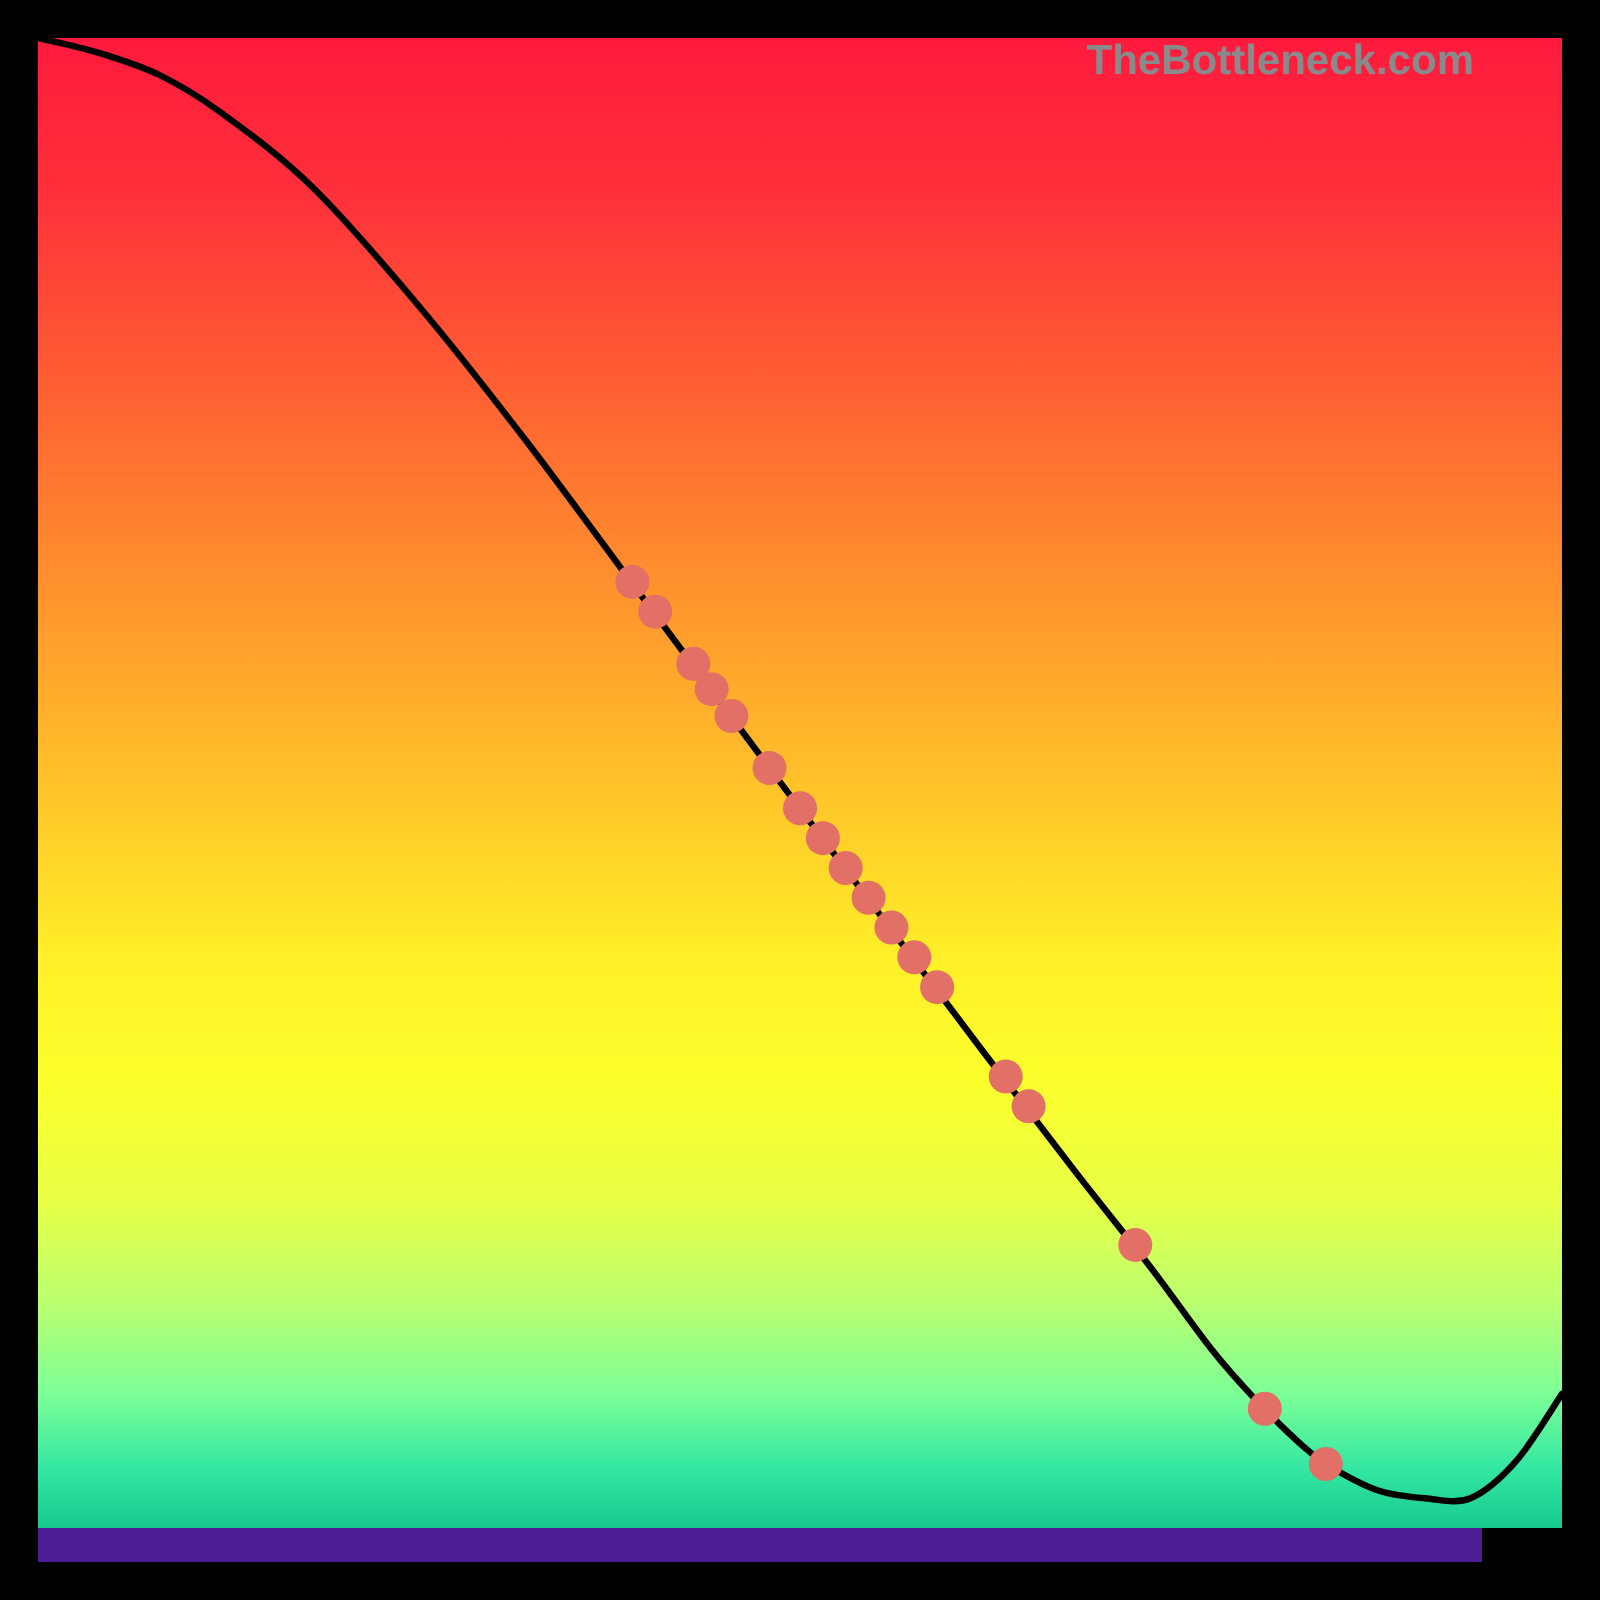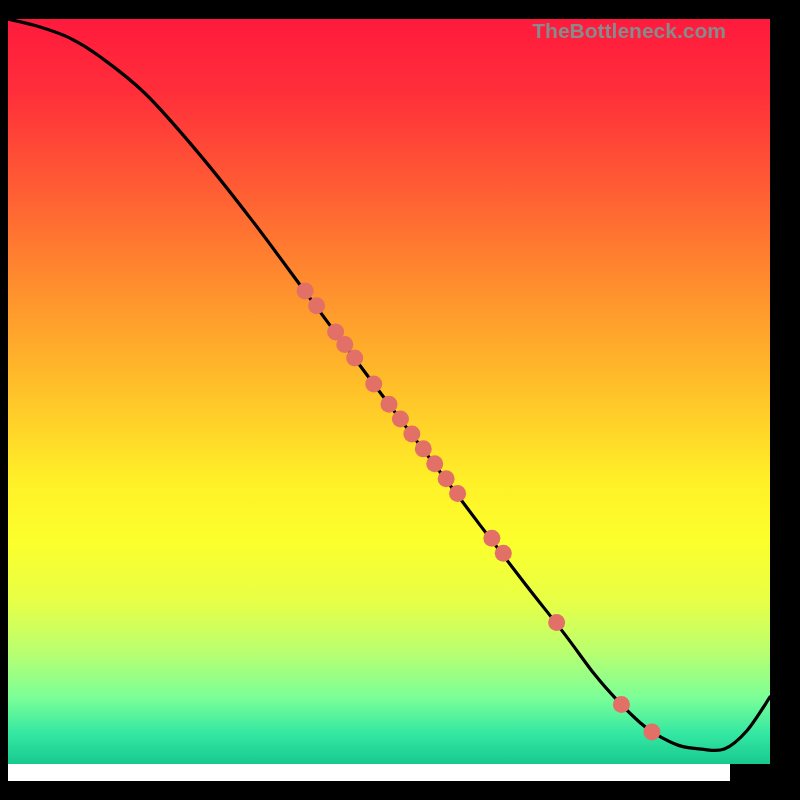--- a/index.html
+++ b/index.html
@@ -5,25 +5,25 @@
   html, body {
     margin: 0;
     padding: 0;
     width: 800px;
     height: 800px;
     background: #000;
     overflow: hidden;
   }
   .frame {
     position: absolute;
-    left: 8px;
+    left: 19px;
     top: 19px;
     width: 722px;
     height: 762px;
-    background: #ffffff;
+    background: #4c1d95;
   }
   .plot {
     position: absolute;
     left: 0; top: 0;
     width: 762px;
     height: 745px;
     overflow: hidden;
   }
   .watermark {
     position: absolute;

